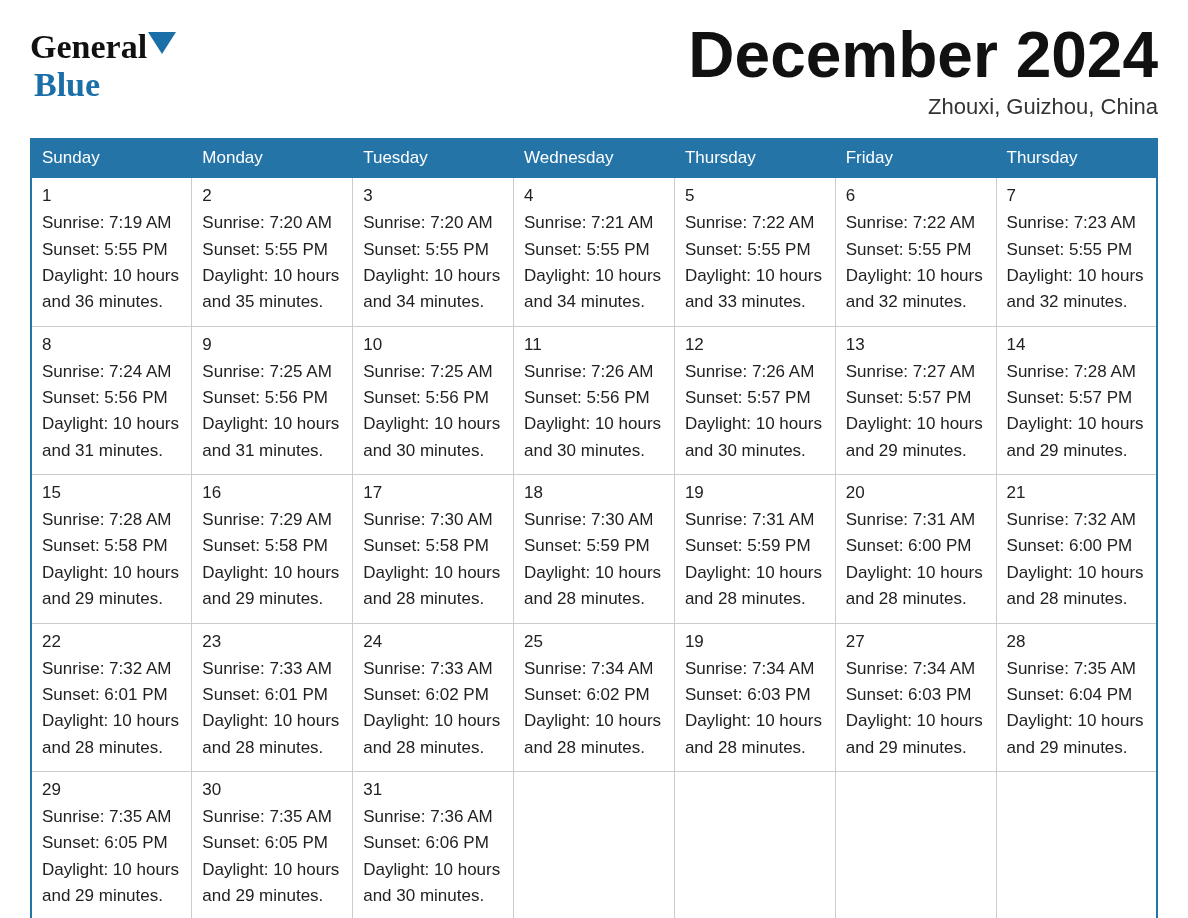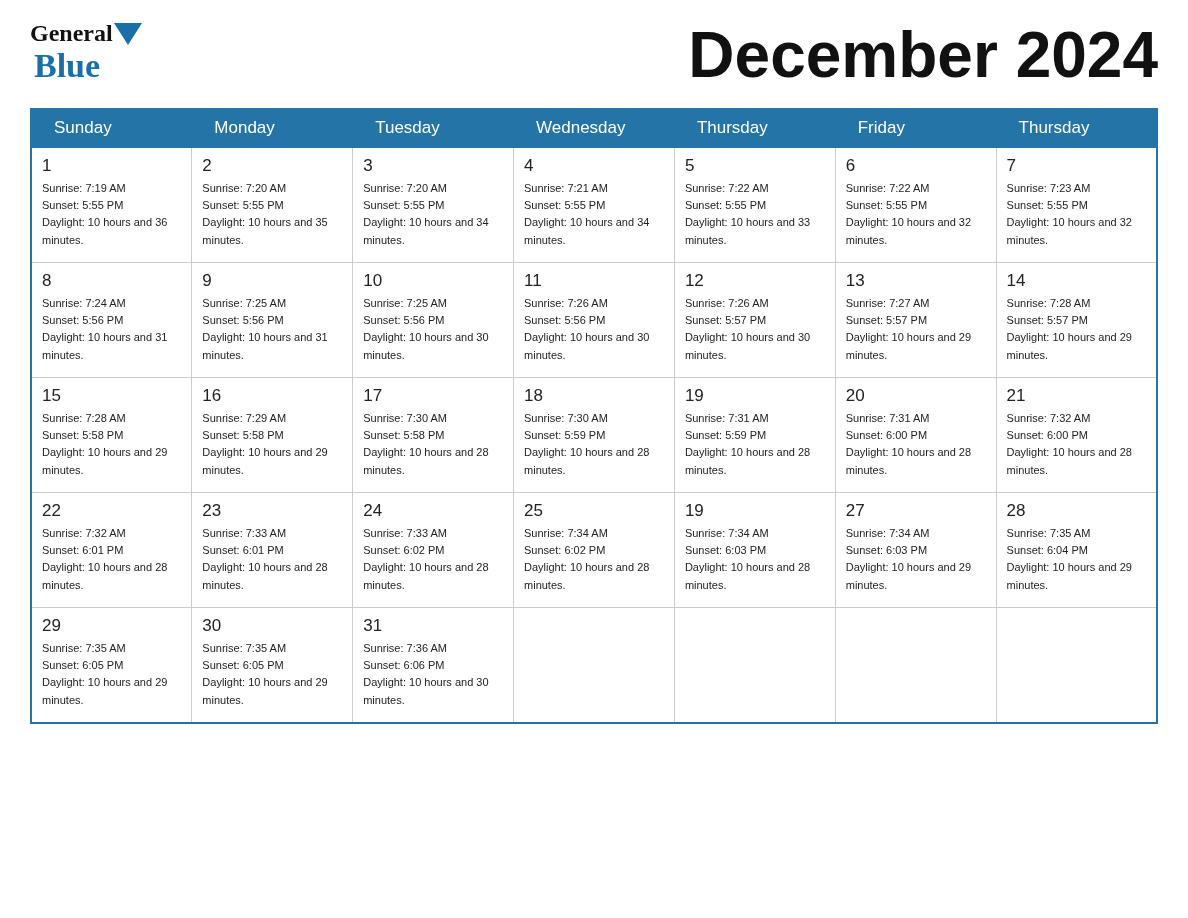--- a/index.html
+++ b/index.html
@@ -38,41 +38,41 @@
     table {
       width: 100%;
       border-collapse: collapse;
       table-layout: fixed;
     }
     thead tr th {
       background: #2474a8;
       color: #fff;
       font-size: 17px;
       font-weight: normal;
-      padding: 9px 22px;
+      padding: 9px 10px;
       text-align: left;
       border: 1px solid #2474a8;
     }
     tbody tr td {
       vertical-align: top;
       padding: 8px 10px 10px 10px;
       border: 1px solid #ccc;
       font-size: 13px;
       color: #222;
       min-height: 90px;
       height: 115px;
     }
     .day-num {
       font-size: 17px;
       font-weight: normal;
       margin-bottom: 4px;
       display: block;
     }
     .day-info {
-      font-size: 11px;
+      font-size: 17px;
       line-height: 1.55;
       color: #222;
     }
     tbody tr td:empty {
       background: #fff;
     }
     tbody tr:last-child td {
       border-bottom: 2px solid #2474a8;
     }
     thead tr th:first-child {
@@ -91,31 +91,32 @@
       display: flex;
       align-items: center;
     }
   </style>
 </head>
 <body>
 
 <div class="header">
   <div class="logo-area">
     <div class="logo-wrapper">
-      <span style="font-size:24px; font-weight:bold; color:#111; font-family:Georgia,serif;">General</span>
+      <span style="font-size:34px; font-weight:bold; color:#111; font-family:Georgia,serif;margin-top:8px;">General</span>
       <svg width="28" height="22" viewBox="0 0 28 22" style="margin: 0 2px 0 1px; vertical-align:middle;">
         <polygon points="0,0 28,0 14,22" fill="#1a6fa8"></polygon>
       </svg>
     </div>
     <div>
       <span style="font-size:34px; font-weight:bold; color:#1a6fa8; font-family:Georgia,serif; margin-left:4px;">Blue</span>
     </div>
   </div>
   <div class="title-area">
     <div class="month-title">December 2024</div>
+    <div class="subtitle">Zhouxi, Guizhou, China</div>
   </div>
 </div>
 
 <table>
   <thead>
     <tr>
     <th>Sunday</th>
         <th>Monday</th>
         <th>Tuesday</th>
         <th>Wednesday</th>

